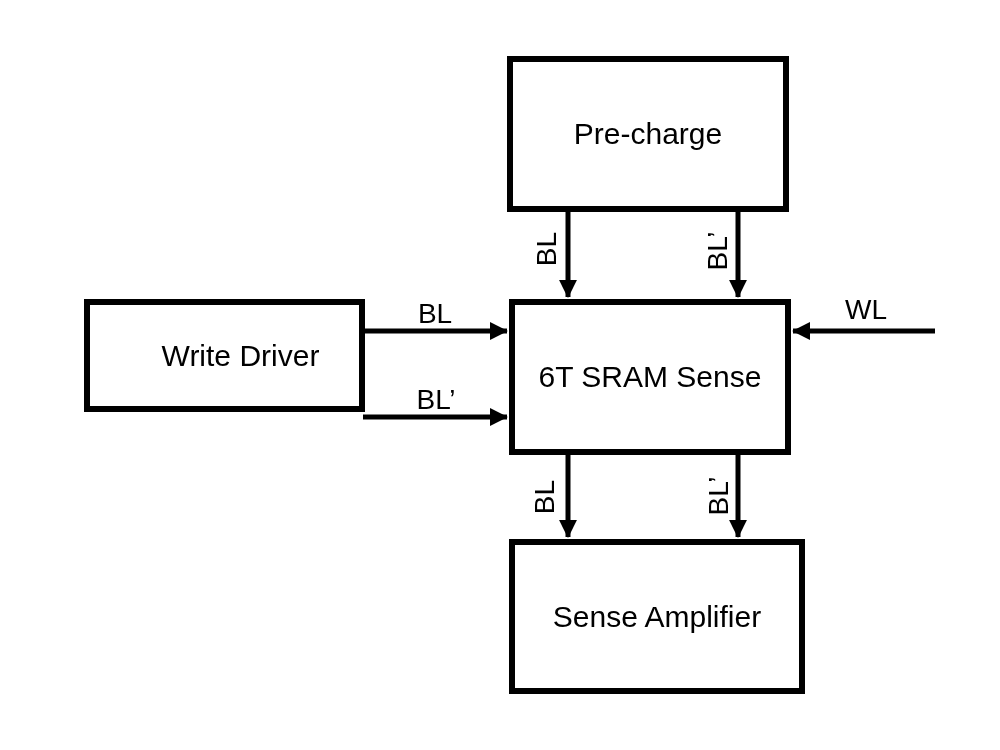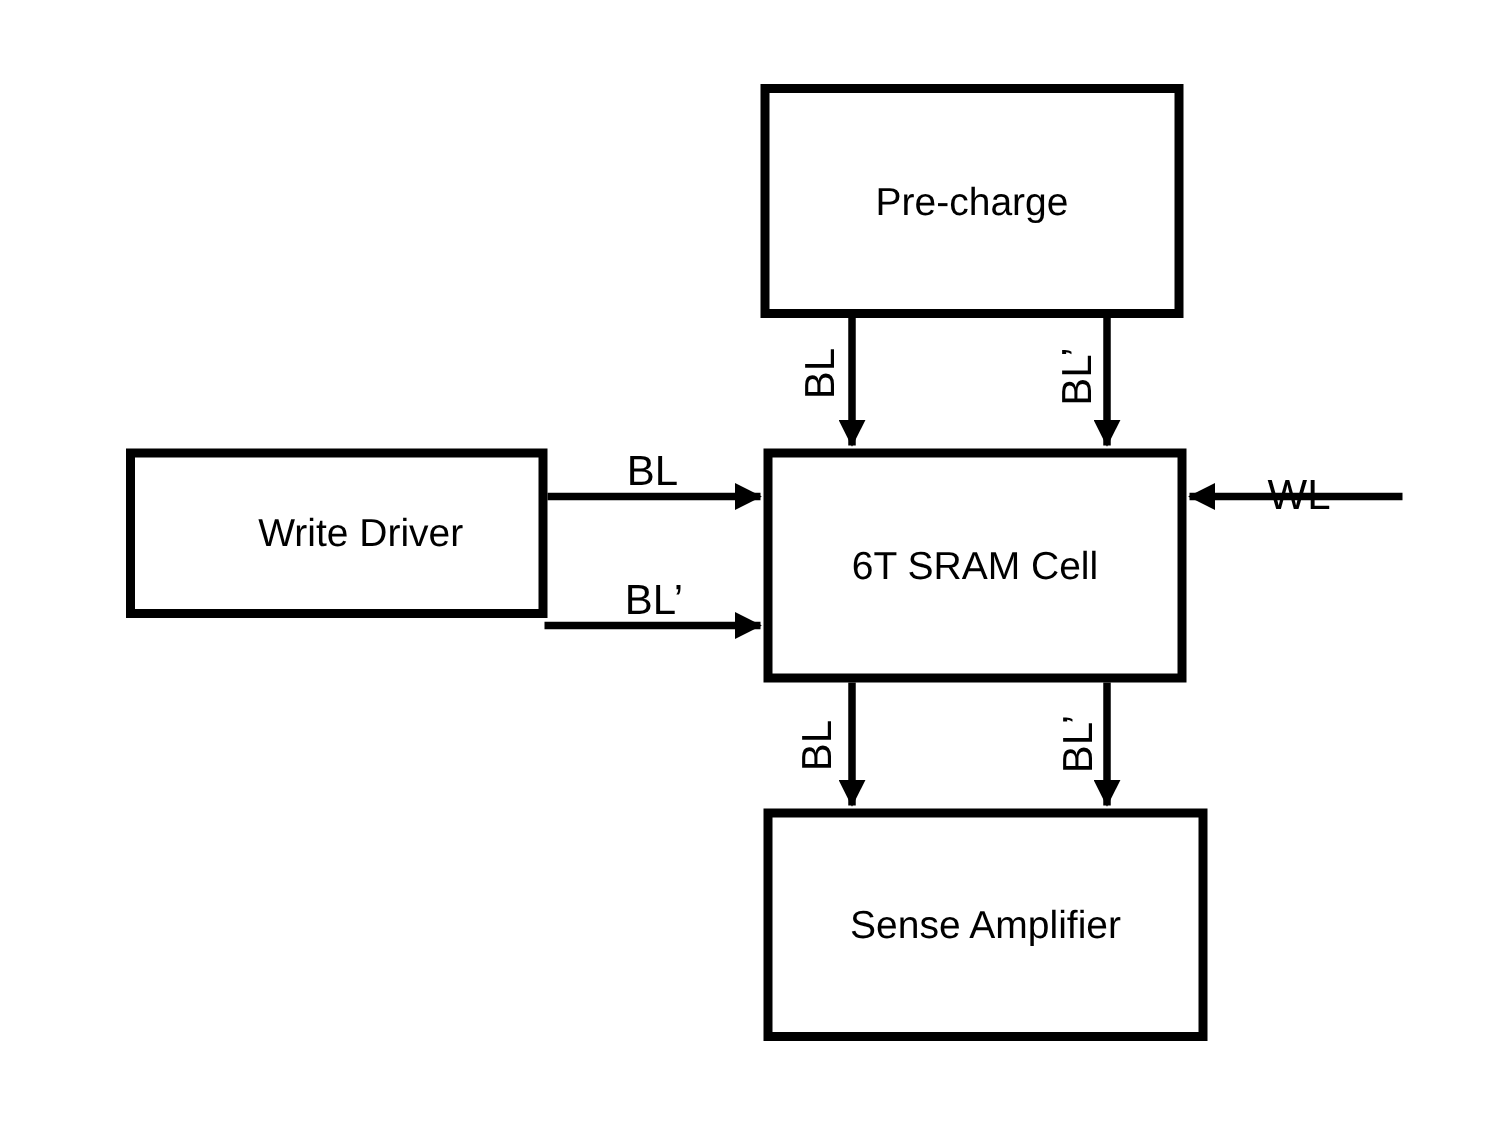--- a/index.html
+++ b/index.html
@@ -26,21 +26,21 @@
   .box {
     position: absolute;
     border: 6px solid #000000;
     background: #ffffff;
     display: flex;
     align-items: center;
     justify-content: center;
     box-sizing: border-box;
   }
   .box-label {
-    font-size: 26px;
+    font-size: 30px;
     color: #000000;
     white-space: nowrap;
   }
   .box-precharge   { left: 507px; top:  56px; width: 282px; height: 156px; }
   .box-writedriver { left:  84px; top: 299px; width: 281px; height: 113px; padding-left: 32px; }
   .box-sram        { left: 509px; top: 299px; width: 282px; height: 156px; }
   .box-senseamp    { left: 509px; top: 539px; width: 296px; height: 155px; }
 
   .wire-label {
     position: absolute;
@@ -51,21 +51,21 @@
     transform: translate(-50%, -50%);
   }
   .wire-label.vertical {
     transform: translate(-50%, -50%) rotate(-90deg);
   }
   
   .lbl-pc-bl   { left: 547px; top: 249px; }
   .lbl-pc-blb  { left: 718px; top: 251px; }
   .lbl-wd-bl   { left: 435px; top: 314px; }
   .lbl-wd-blb  { left: 436px; top: 400px; }
-  .lbl-wl      { left: 866px; top: 330px; }
+  .lbl-wl      { left: 866px; top: 310px; }
   .lbl-sa-bl   { left: 545px; top: 497px; }
   .lbl-sa-blb  { left: 719px; top: 496px; }
 </style>
 </head>
 <body>
 
 <div class="canvas">
 
   <svg class="wires" viewBox="0 0 1000 750" xmlns="http://www.w3.org/2000/svg">
     <defs>
@@ -88,21 +88,21 @@
 
   <div class="box box-precharge">
     <span class="box-label">Pre-charge</span>
   </div>
 
   <div class="box box-writedriver">
     <span class="box-label">Write Driver</span>
   </div>
 
   <div class="box box-sram">
-    <span class="box-label">6T SRAM Cell</span>
+    <span class="box-label">6T SRAM Sense</span>
   </div>
 
   <div class="box box-senseamp">
     <span class="box-label">Sense Amplifier</span>
   </div>
 
   <div class="wire-label vertical lbl-pc-bl">BL</div>
   <div class="wire-label vertical lbl-pc-blb">BL’</div>
 
   <div class="wire-label lbl-wd-bl">BL</div>

